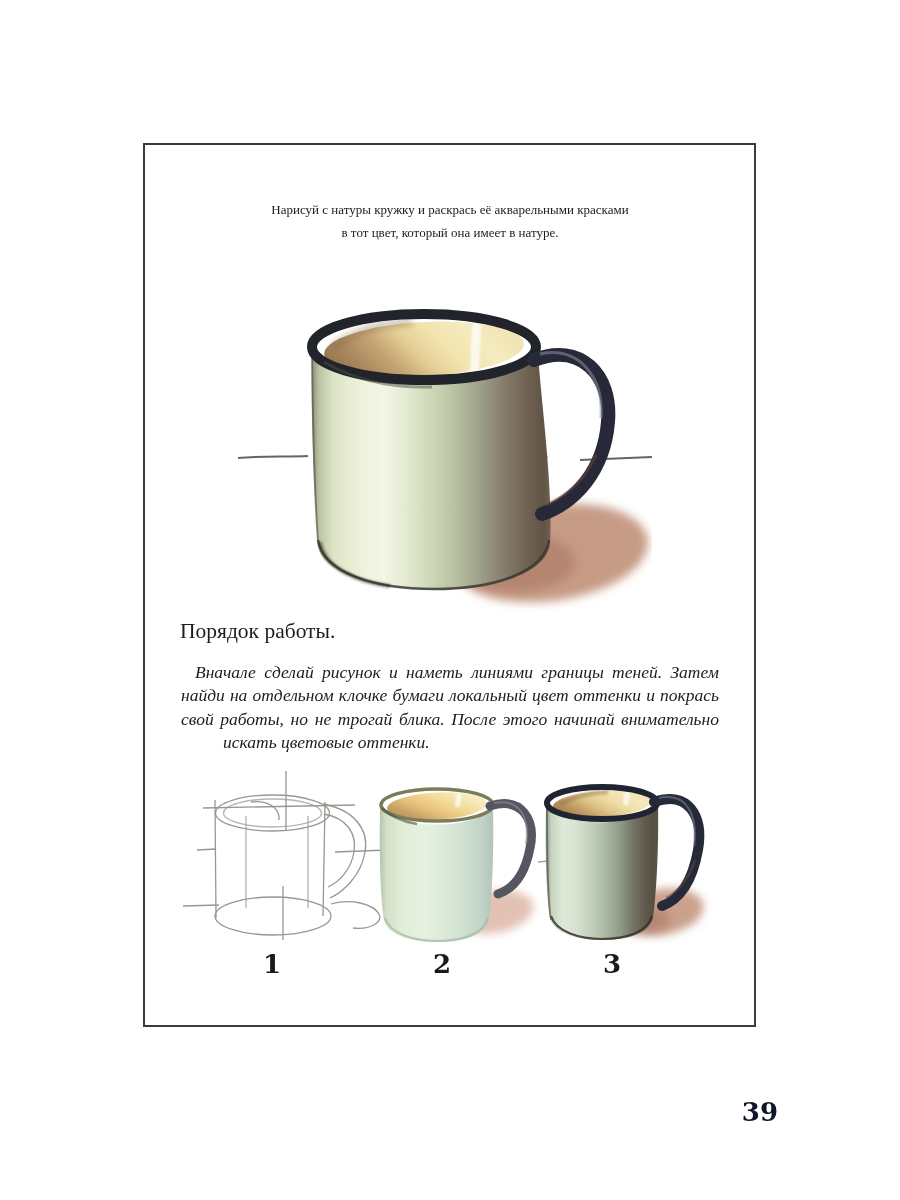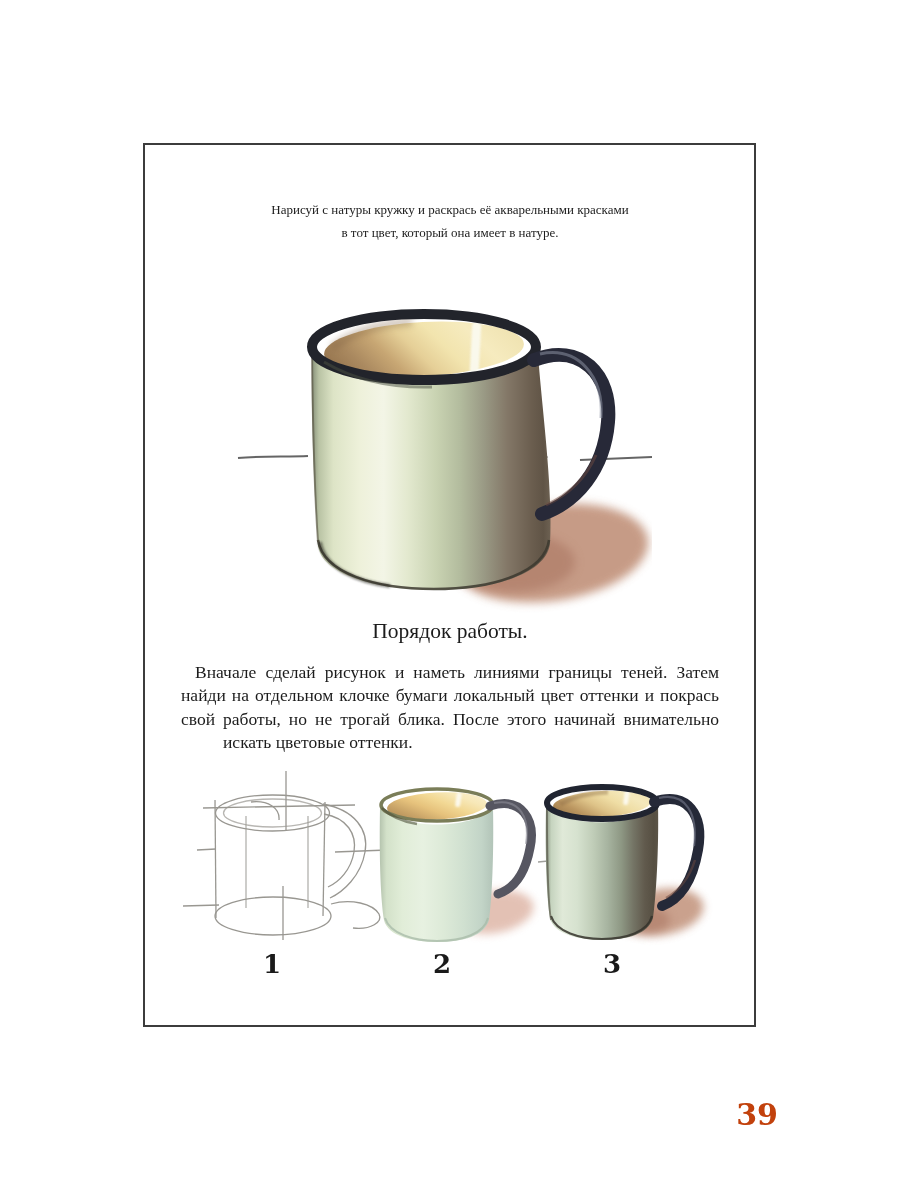--- a/index.html
+++ b/index.html
@@ -11,40 +11,40 @@
     position:absolute;left:143px;top:143px;width:613px;height:884px;
     box-sizing:border-box;border:2px solid #3c3c3c;background:#fff;
   }
   .intro{
     position:absolute;left:180px;top:198px;width:540px;
     text-align:center;font-size:13px;line-height:23px;
   }
   .main-illo{position:absolute;left:228px;top:290px;width:424px;height:325px;}
   .heading{
     position:absolute;left:180px;top:619px;width:540px;
-    text-align:center;font-size:21.5px;
+    font-size:21.5px;
   }
   .instructions{
     position:absolute;left:181px;top:661px;width:538px;
-    font-size:17.5px;line-height:23.4px;
+    font-size:17.5px;line-height:23.4px;font-style:italic;
   }
   .instructions .ln{text-align:justify;text-align-last:justify;}
   .instructions .ln.first{text-indent:14px;}
   .instructions .ln.last{text-align-last:left;margin-left:42px;}
   .illo-sketch{position:absolute;left:183px;top:768px;width:205px;height:188px;}
   .illo-flat{position:absolute;left:372px;top:772px;width:180px;height:185px;}
   .illo-final{position:absolute;left:538px;top:772px;width:180px;height:185px;}
   .step-number{
     position:absolute;top:949px;width:44px;text-align:center;
     font-family:"DejaVu Serif", serif;font-weight:bold;font-size:26px;color:#1a1a1a;
   }
   .n1{left:250px;} .n2{left:420px;} .n3{left:590px;}
   .page-number{
     position:absolute;left:726px;top:1097px;width:52px;text-align:right;
-    font-family:"DejaVu Serif", serif;font-weight:bold;font-size:30px;color:#c2410c;
+    font-family:"DejaVu Serif", serif;font-weight:bold;font-size:26px;color:#0f172a;
   }
   svg{display:block;}
 </style>
 </head>
 <body>
 
 <div class="frame"></div>
 
 <div class="intro">
   <div>Нарисуй с натуры кружку и раскрась её акварельными красками</div>

